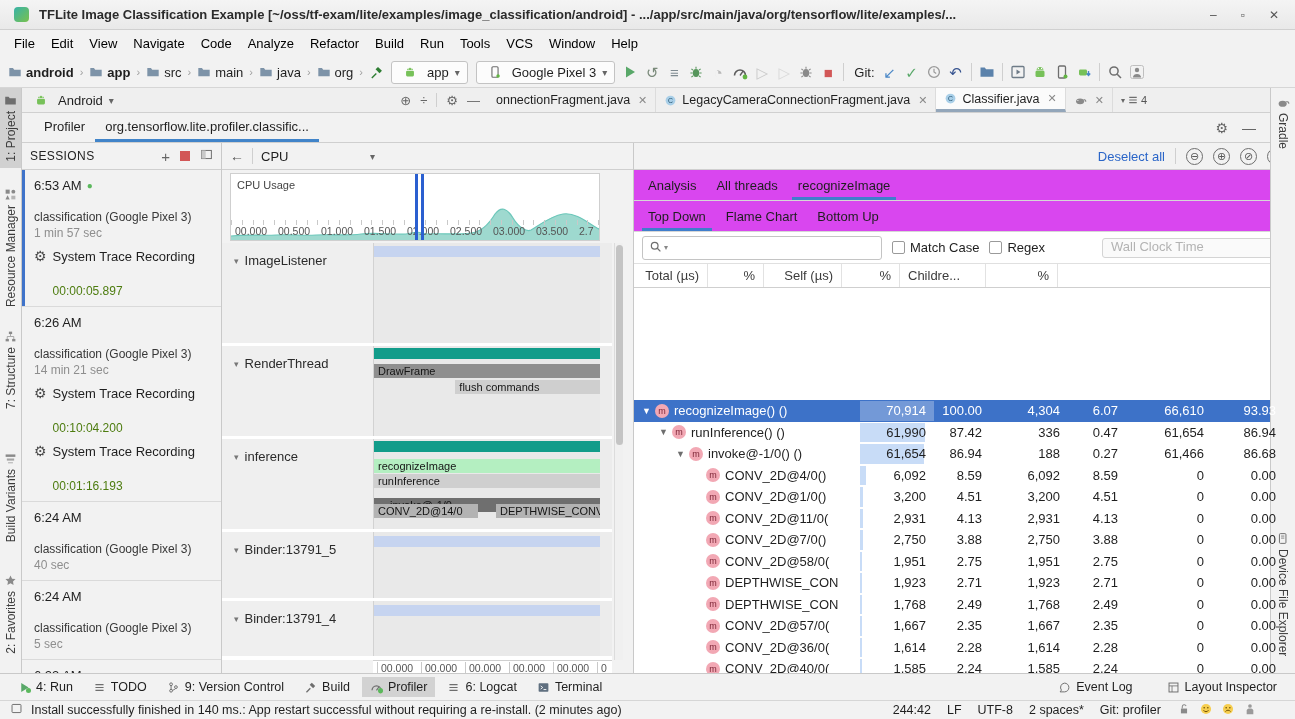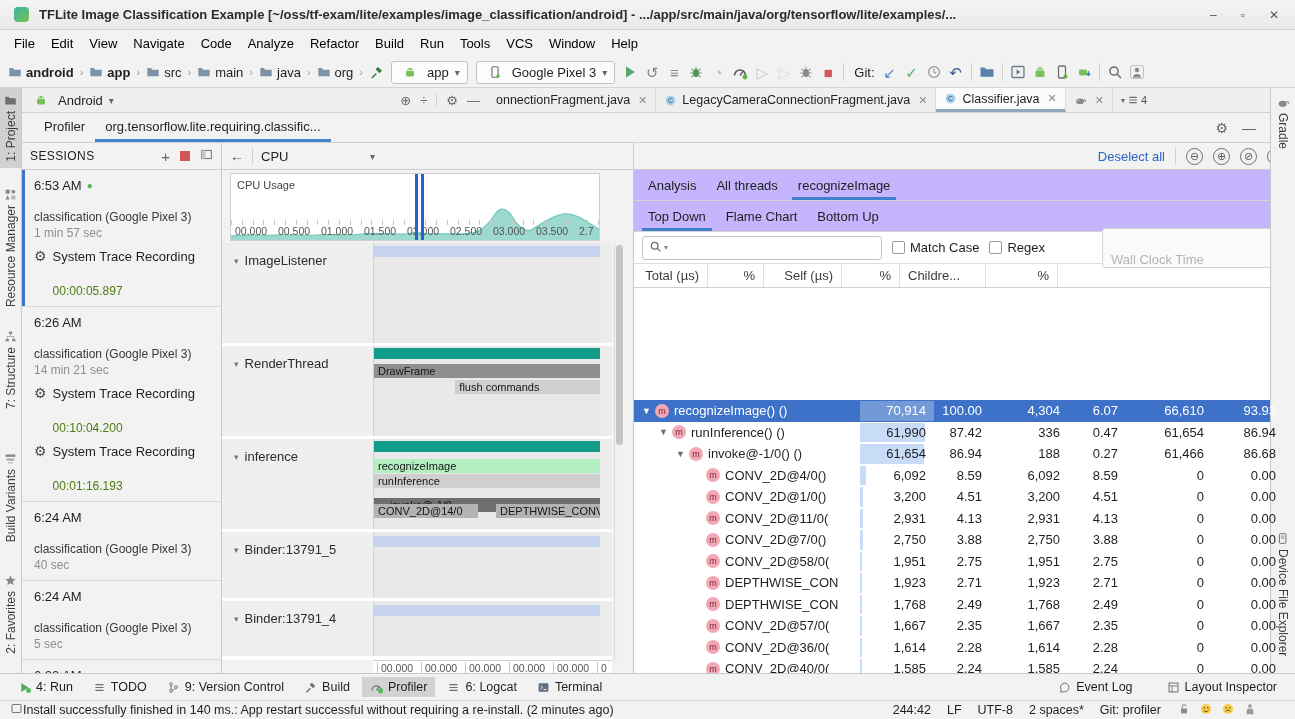--- a/index.html
+++ b/index.html
@@ -99,29 +99,29 @@
   #track-scroll .thumb{position:absolute;left:1px;top:2px;width:7px;height:200px;background:#c4c4c4;border-radius:4px}
   #bottom-axis{position:absolute;left:151px;top:517px;width:239px;height:13px;border-top:1px solid #cfcfcf;background:#fff}
   #bottom-axis .tick{position:absolute;top:1px;font-size:10.5px;color:#555;white-space:nowrap;border-left:1px solid #c9c9c9;padding-left:3px}
 
   
   #analysis{position:absolute;left:612px;top:0;width:658px;height:530px;background:#fff;overflow:hidden}
   #an-ctrl{justify-content:flex-end;gap:10px;padding-right:8px}
   #deselect{font-size:13px;color:#2a65c8}
   .an-div{width:1px;height:16px;background:#cfcfcf}
   .zbtn{width:17px;height:17px;border:1.4px solid #6e6e6e;border-radius:50%;display:inline-flex;align-items:center;justify-content:center;font-size:11px;color:#5a5a5a;line-height:1}
-  #an-tabs,#an-subtabs{display:flex;align-items:stretch;height:31px;border-bottom:1px solid #d6d6d6;background:#c4b5fd;padding-left:4px}
+  #an-tabs,#an-subtabs{display:flex;align-items:stretch;height:31px;border-bottom:1px solid #d6d6d6;background:#d946ef;padding-left:4px}
   .atab{font-size:13px;padding:8px 10px 0;position:relative;white-space:nowrap}
   .atab.sel::after{content:"";position:absolute;left:4px;right:4px;bottom:0;height:3px;background:#3f7ecc}
   #an-filter{height:32px;display:flex;align-items:center;gap:10px;padding:0 8px;border-bottom:1px solid #e0e0e0;background:#fff}
   #search-box{display:flex;align-items:center;width:240px;height:24px;border:1px solid #c4c4c4;border-radius:3px;background:#fff;padding:0 6px;gap:2px}
   #search-box input{border:none;outline:none;flex:1;font-size:12px;min-width:0}
   .cbx{display:flex;align-items:center;gap:5px;font-size:13px}
   .cbx .box{width:13px;height:13px;border:1px solid #9a9a9a;background:#fff;border-radius:2px}
-  #wallclock{margin-left:auto;width:182px;height:40px;border:1px solid #d4d4d4;background:#fafafa;border-radius:3px;color:#b3b3b3;font-size:13px;display:flex;align-items:flex-end;padding:0 8px}
+  #wallclock{margin-left:auto;width:182px;height:20px;border:1px solid #d4d4d4;background:#fafafa;border-radius:3px;color:#b3b3b3;font-size:13px;display:flex;align-items:flex-start;padding:0 8px}
   #wallclock .dd{margin-left:auto;color:#c0c0c0;font-size:10px}
 
   
   #thead{display:flex;height:24px;border-bottom:1px solid #cfcfcf;background:#fff;align-items:center}
   #thead .hc{font-size:13px;color:#3c3c3c;border-right:1px solid #e2e2e2;height:100%;display:flex;align-items:center;padding:0 8px;white-space:nowrap;overflow:hidden}
   .c0{width:226px}.c1{width:74px}.c2{width:56px}.c3{width:78px}.c4{width:58px}.c5{width:86px}.c6{width:72px}
   .num{justify-content:flex-end}
   #table-rows{position:absolute;left:0;top:257px;width:658px;height:373px;overflow:hidden}
   .trow{display:flex;height:21.5px;align-items:center;font-size:13px}
   .trow .cell{height:100%;display:flex;align-items:center;padding:0 8px;white-space:nowrap;overflow:hidden;position:relative}
@@ -144,21 +144,21 @@
   .vtext-dn{writing-mode:vertical-rl;font-size:12px;color:#3c3c3c}
 
   
   #bottombar{position:absolute;left:0;top:673px;width:1295px;height:27px;background:#f2f2f2;border-top:1px solid #c9c9c9;display:flex;align-items:center;padding:0 10px;gap:4px}
   .bb-item{display:flex;align-items:center;gap:5px;font-size:12.5px;padding:3px 8px;position:relative}
   .bb-item.sel{background:#d2d2d2}
   .bb-dot{position:absolute;left:16px;bottom:4px;width:5px;height:5px;border-radius:50%;background:#5bb85d}
   #bb-right{margin-left:auto;display:flex;gap:18px}
 
   
-  #statusbar{position:absolute;left:0;top:700px;width:1295px;height:19px;background:#f2f2f2;border-top:1px solid #d6d6d6;display:flex;align-items:center;font-size:12.5px;padding:0 10px;}
+  #statusbar{position:absolute;left:0;top:700px;width:1295px;height:19px;background:#f2f2f2;border-top:1px solid #d6d6d6;display:flex;align-items:center;font-size:12.5px;padding:0 10px;gap:8px}
   #status-msg{white-space:nowrap;overflow:hidden}
   #status-right{margin-left:auto;display:flex;align-items:center;gap:16px;padding-right:28px}
   #status-icons{display:flex;align-items:center;gap:8px}
 </style>
 </head>
 <body>
 
 <div id="app">
 
   <div id="titlebar">
@@ -465,21 +465,21 @@
             </svg>
           </span>
           <span>4</span>
         </div>
       </div>
   </div>
 
   <div id="profhdr">
     <div id="prof-tabs" style="display:flex;height:100%;align-items:stretch">
         <div class="ptab">Profiler</div>
-        <div class="ptab sel">org.tensorflow.lite.requiring.classific...</div>
+        <div class="ptab sel">org.tensorflow.lite.profiler.classific...</div>
       </div>
     <div id="profhdr-icons">
       <span>⚙</span>
       <span>—</span>
     </div>
   </div>
 
   <div id="main">
 
     <div id="sessions">

